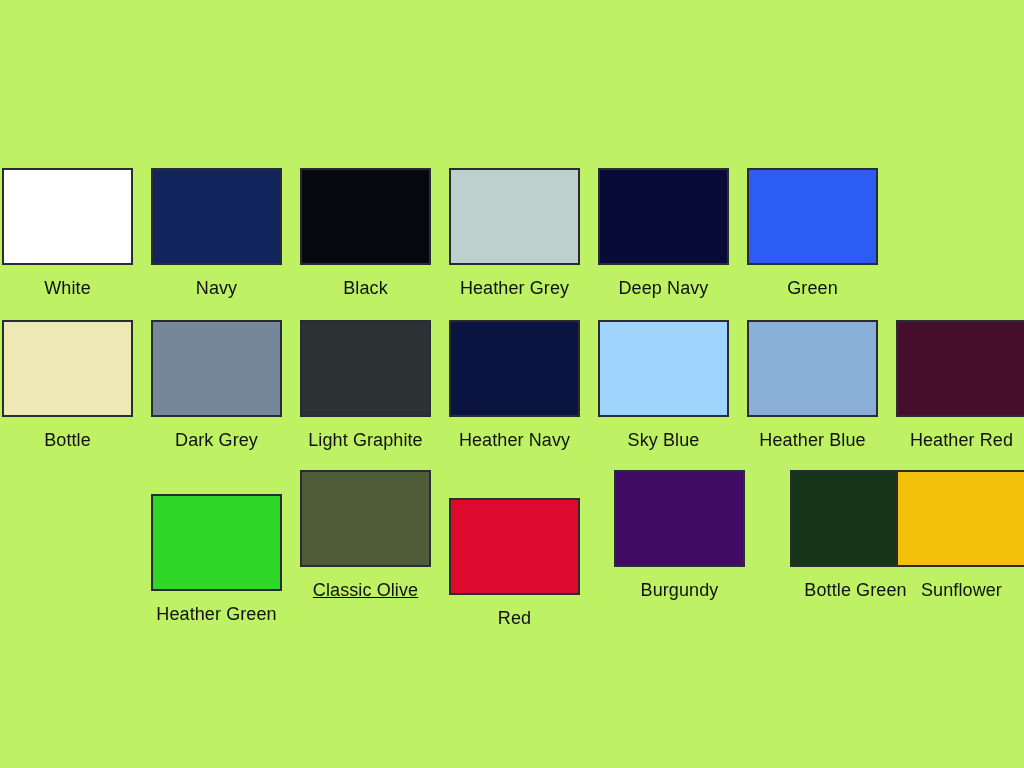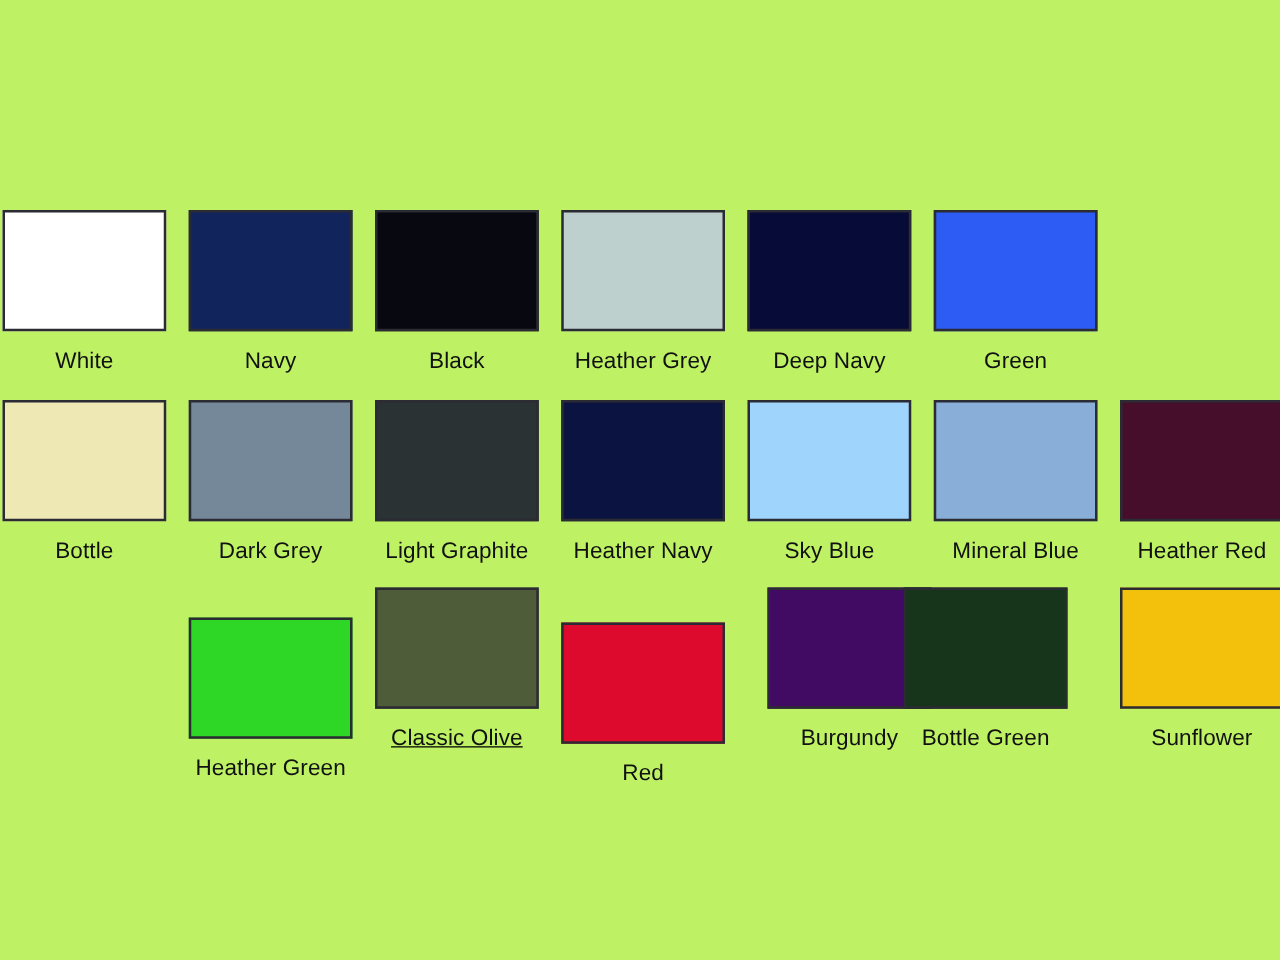--- a/index.html
+++ b/index.html
@@ -107,21 +107,21 @@
       <div class="swatch-cell" style="left: 449px;">
         <div class="swatch-chip" title="#0B1340" style="background: rgb(11, 19, 64); border-color: rgb(43, 43, 51);"></div>
         <span class="swatch-label">Heather Navy</span>
       </div>
       <div class="swatch-cell" style="left: 598px;">
         <div class="swatch-chip" title="#9FD4FD" style="background: rgb(159, 212, 253); border-color: rgb(43, 43, 51);"></div>
         <span class="swatch-label">Sky Blue</span>
       </div>
       <div class="swatch-cell" style="left: 747px;">
         <div class="swatch-chip" title="#89AED8" style="background: rgb(137, 174, 216); border-color: rgb(43, 43, 51);"></div>
-        <span class="swatch-label">Mineral Blue</span>
+        <span class="swatch-label">Heather Blue</span>
       </div>
       <div class="swatch-cell" style="left: 896px;">
         <div class="swatch-chip" title="#470E2C" style="background: rgb(71, 14, 44); border-color: rgb(43, 43, 51);"></div>
         <span class="swatch-label">Heather Red</span>
       </div>
     </div>
   <div class="swatch-row" id="row-2">
       <div class="swatch-cell" style="left: 151px; margin-top: 24px;">
         <div class="swatch-chip" title="#2ED625" style="background: rgb(46, 214, 37); border-color: rgb(43, 43, 51);"></div>
         <span class="swatch-label">Heather Green</span>
@@ -131,21 +131,21 @@
         <span class="swatch-label">Classic Olive</span>
       </div>
       <div class="swatch-cell" style="left: 449px; margin-top: 28px;">
         <div class="swatch-chip" title="#DD0A2E" style="background: rgb(221, 10, 46); border-color: rgb(43, 43, 51);"></div>
         <span class="swatch-label">Red</span>
       </div>
       <div class="swatch-cell" style="left: 598px; padding-left: 16px;">
         <div class="swatch-chip" title="#410A63" style="background: rgb(65, 10, 99); border-color: rgb(43, 43, 51);"></div>
         <span class="swatch-label">Burgundy</span>
       </div>
-      <div class="swatch-cell" style="left: 723px;">
+      <div class="swatch-cell" style="left: 790px;">
         <div class="swatch-chip" title="#17351A" style="background: rgb(23, 53, 26); border-color: rgb(43, 43, 51);"></div>
         <span class="swatch-label">Bottle Green</span>
       </div>
       <div class="swatch-cell" style="left: 896px;">
         <div class="swatch-chip" title="#F3C00C" style="background: rgb(243, 192, 12); border-color: rgb(43, 43, 51);"></div>
         <span class="swatch-label">Sunflower</span>
       </div>
     </div>
 </div>
 

